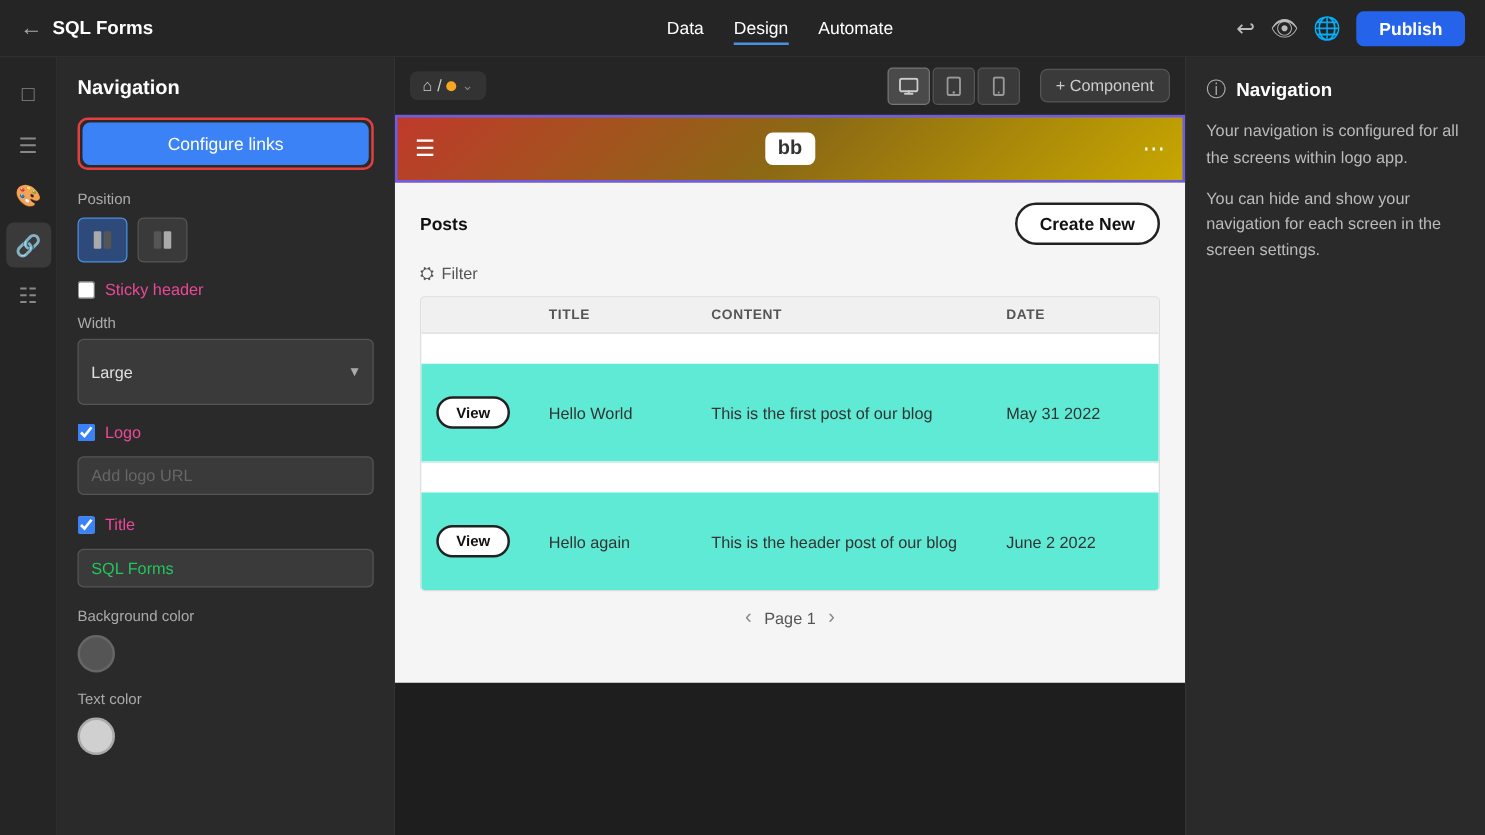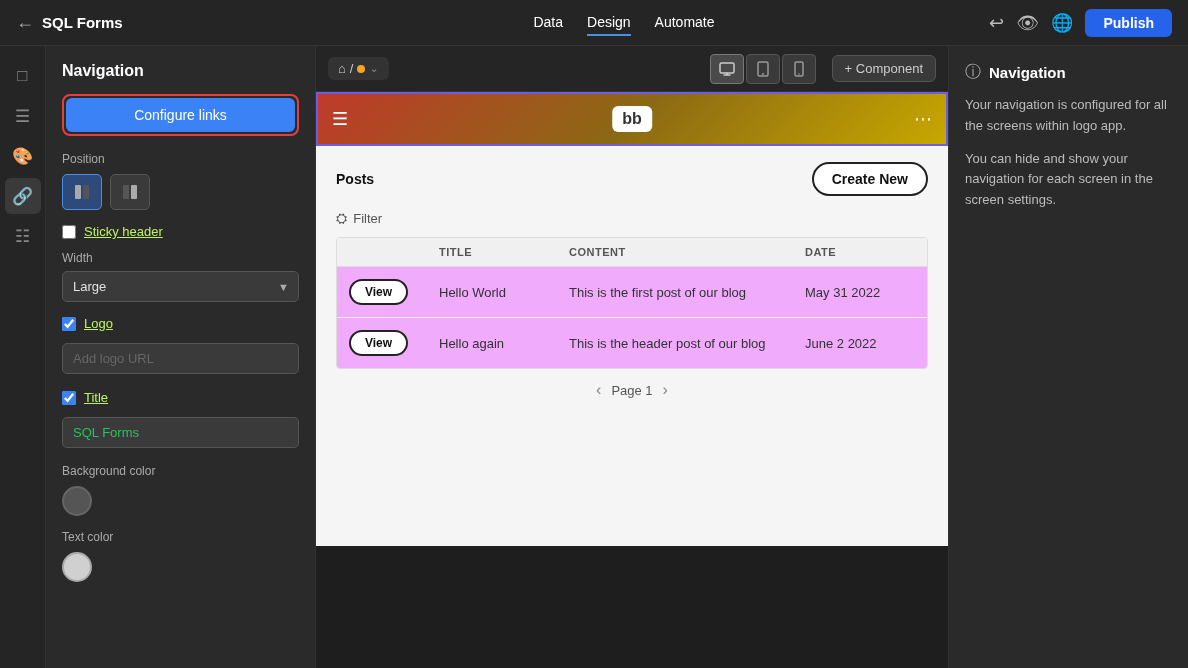--- a/index.html
+++ b/index.html
@@ -29,24 +29,24 @@
     .left-panel { width: 270px; background: #2a2a2a; border-right: 1px solid #333; padding: 16px; overflow-y: auto; flex-shrink: 0; }
     .panel-title { font-size: 16px; font-weight: 600; color: #fff; margin-bottom: 14px; }
     .configure-btn-wrapper { border: 2px solid #e53e3e; border-radius: 8px; padding: 2px; margin-bottom: 16px; }
     .configure-btn { background: #3b82f6; color: #fff; border: none; border-radius: 6px; padding: 9px 0; width: 100%; font-size: 14px; font-weight: 500; cursor: pointer; }
     .section-label { font-size: 12px; color: #aaa; margin-bottom: 8px; margin-top: 4px; }
     .position-row { display: flex; gap: 8px; margin-bottom: 14px; }
     .pos-btn { width: 40px; height: 36px; background: #3a3a3a; border: 1px solid #555; border-radius: 5px; display: flex; align-items: center; justify-content: center; cursor: pointer; color: #ccc; font-size: 16px; }
     .pos-btn.active { border-color: #4a90e2; background: #2d4a7a; }
     .checkbox-row { display: flex; align-items: center; gap: 8px; margin-bottom: 12px; margin-top: 4px; }
     .checkbox-row input[type=checkbox] { accent-color: #3b82f6; width: 14px; height: 14px; }
-    .checkbox-row label { color: #bef264; font-size: 13px; text-decoration: underline; }
+    .checkbox-row label { color: #ec4899; font-size: 13px; }
     .width-label { font-size: 12px; color: #aaa; margin-bottom: 6px; }
     .select-wrapper { position: relative; margin-bottom: 14px; }
-    .select-wrapper select { width: 100%; background: #3a3a3a; border: 1px solid #555; color: #e0e0e0; padding: 7px 10px; border-radius: 5px; font-size: 13px; appearance: none; cursor: pointer; }
+    .select-wrapper select { width: 100%; background: #3a3a3a; border: 1px solid #555; color: #e0e0e0; padding: 18px 10px; border-radius: 5px; font-size: 13px; appearance: none; cursor: pointer; }
     .select-arrow { position: absolute; right: 10px; top: 50%; transform: translateY(-50%); color: #aaa; font-size: 11px; pointer-events: none; }
     .text-input { width: 100%; background: #3a3a3a; border: 1px solid #555; color: #22c55e; padding: 7px 10px; border-radius: 5px; font-size: 13px; margin-bottom: 12px; }
     .text-input::placeholder { color: #666; }
     .color-swatch { width: 30px; height: 30px; border-radius: 50%; background: #555; border: 2px solid #666; cursor: pointer; margin-top: 6px; }
     .color-swatch.light { background: #d0d0d0; border-color: #aaa; }
 
     
     .canvas-area { flex: 1; display: flex; flex-direction: column; background: #1e1e1e; overflow: hidden; }
     .canvas-toolbar { height: 46px; background: #252525; border-bottom: 1px solid #333; display: flex; align-items: center; padding: 0 12px; gap: 8px; flex-shrink: 0; }
     .breadcrumb { display: flex; align-items: center; gap: 4px; background: #333; border-radius: 6px; padding: 4px 10px; color: #ccc; font-size: 13px; }
@@ -70,21 +70,21 @@
     
     .posts-container { background: #f5f5f5; padding: 16px 20px; min-height: 400px; }
     .posts-header { display: flex; align-items: center; justify-content: space-between; margin-bottom: 14px; }
     .posts-title { font-size: 14px; font-weight: 700; color: #111; }
     .create-new-btn { background: #fff; border: 2px solid #222; border-radius: 20px; padding: 7px 18px; font-size: 14px; font-weight: 600; color: #111; cursor: pointer; }
     .filter-row { display: flex; align-items: center; gap: 6px; margin-bottom: 10px; color: #555; font-size: 13px; cursor: pointer; }
     .filter-icon { font-size: 14px; }
     .table-wrapper { background: #fff; border-radius: 4px; overflow: hidden; border: 1px solid #ddd; }
     .table-header { display: grid; grid-template-columns: 90px 130px 1fr 110px; padding: 8px 12px; background: #f0f0f0; border-bottom: 1px solid #ddd; }
     .table-header-cell { font-size: 11px; font-weight: 700; color: #555; text-transform: uppercase; letter-spacing: 0.5px; }
-    .table-row { display: grid; grid-template-columns: 90px 130px 1fr 110px; padding: 12px 12px; border-bottom: 1px solid #eee; align-items: center; background: #f0abfc; }
+    .table-row { display: grid; grid-template-columns: 90px 130px 1fr 110px; padding: 26px 12px; border-bottom: 1px solid #eee; align-items: center; background: #5eead4; margin-top: 24px; }
     .table-row:last-child { border-bottom: none; }
     .view-btn { background: #fff; border: 2px solid #222; border-radius: 20px; padding: 4px 14px; font-size: 12px; font-weight: 600; color: #111; cursor: pointer; }
     .table-cell { font-size: 13px; color: #333; }
     .pagination { display: flex; align-items: center; justify-content: center; gap: 10px; padding: 12px; color: #555; font-size: 13px; }
     .page-arrow { color: #888; cursor: pointer; font-size: 16px; }
 
     
     .right-panel { width: 240px; background: #2a2a2a; border-left: 1px solid #333; padding: 16px; overflow-y: auto; flex-shrink: 0; }
     .right-panel-header { display: flex; align-items: center; gap: 8px; margin-bottom: 12px; }
     .info-icon { color: #aaa; font-size: 16px; }

